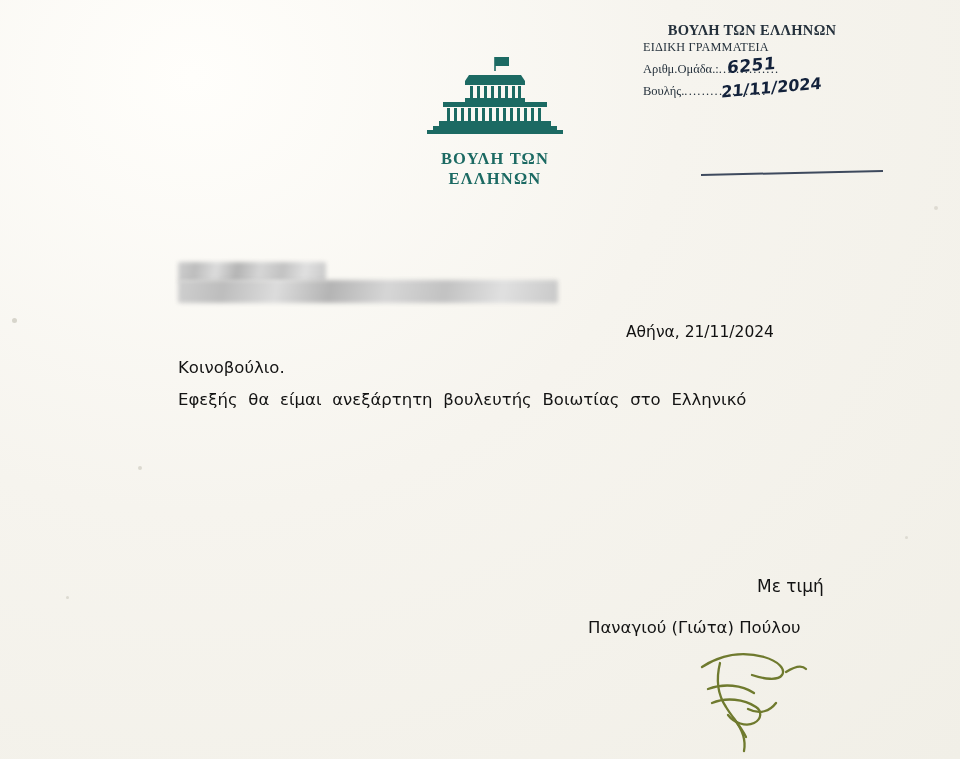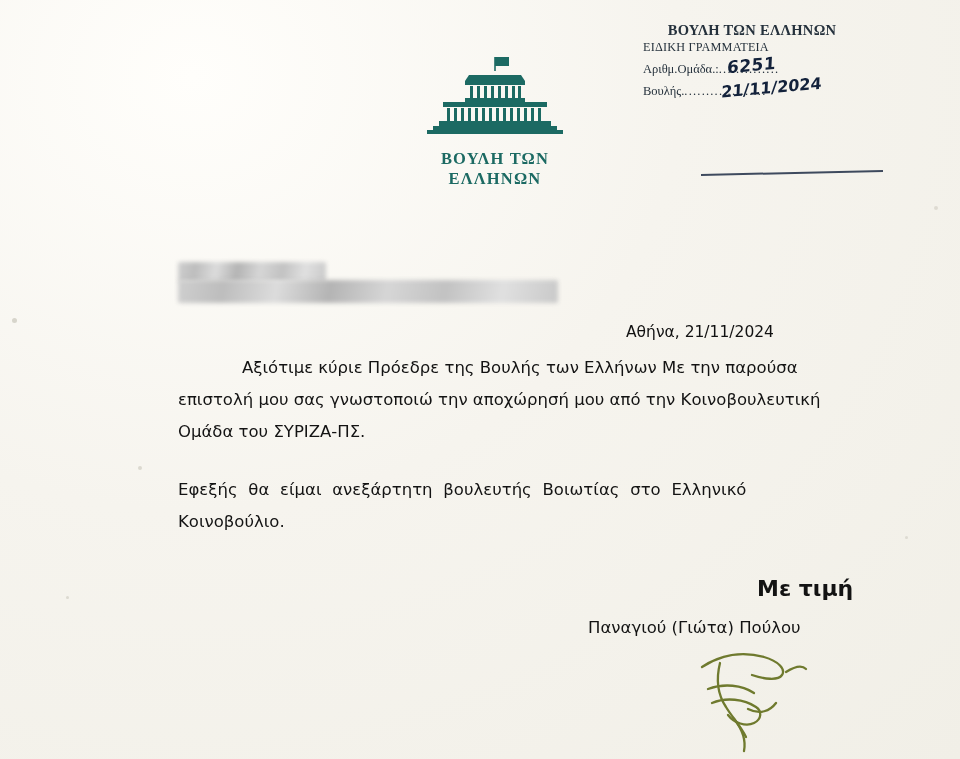--- a/index.html
+++ b/index.html
@@ -158,23 +158,22 @@
   }
   .p2 .just-line {
     display: block;
   }
 
   
   .closing {
     position: absolute;
     left: 757px;
     top: 576px;
-    font-size: 22px;
+    font-size: 17px;
     color: #131313;
-    font-weight: bold;
   }
   .signer {
     position: absolute;
     left: 588px;
     top: 618px;
     font-size: 16.5px;
     color: #131313;
     white-space: nowrap;
   }
   .signature {
@@ -261,26 +260,25 @@
   </div>
 
   <div class="recipient">
   </div>
   <div class="redact r1"></div>
   <div class="redact r2"></div>
 
   <div class="city-date">Αθήνα, 21/11/2024</div>
 
   <div class="body-text">
-    <p class="p1">Αξιότιμε κύριε Πρόεδρε της Βουλής των Ελλήνων Με την παρούσα επιστολή μου σας γνωστοποιώ την αποχώρησή μου από την Κοινοβουλευτική Ομάδα του ΣΥΡΙΖΑ-ΠΣ.</p>
     <p class="p2">
+      <span class="just-line">Κοινοβούλιο.</span>
       <span class="just-line" style="display:flex;justify-content:space-between;">
         <span style="display:inline;word-spacing:5.5px;">Εφεξής θα είμαι ανεξάρτητη βουλευτής Βοιωτίας στο Ελληνικό</span>
       </span>
-      <span class="just-line">Κοινοβούλιο.</span>
     </p>
   </div>
 
   <div class="closing">Με τιμή</div>
   <div class="signer">Παναγιού (Γιώτα) Πούλου</div>
 
   <div class="signature">
     <svg viewBox="0 0 140 110" width="140" height="110" aria-hidden="true">
       <g fill="none" stroke="#6f7a2e" stroke-width="2.3" stroke-linecap="round" stroke-linejoin="round">
         <path d="M12 22 C30 10, 52 6, 74 12 C88 16, 96 24, 92 30 C88 36, 74 34, 62 30"></path>

